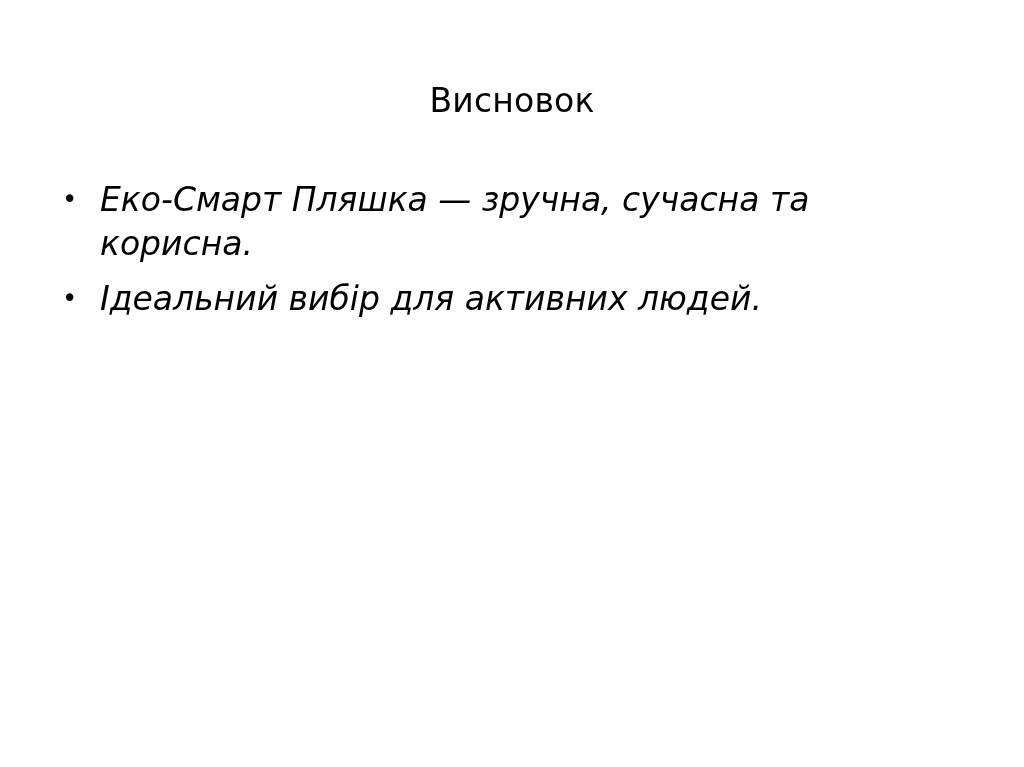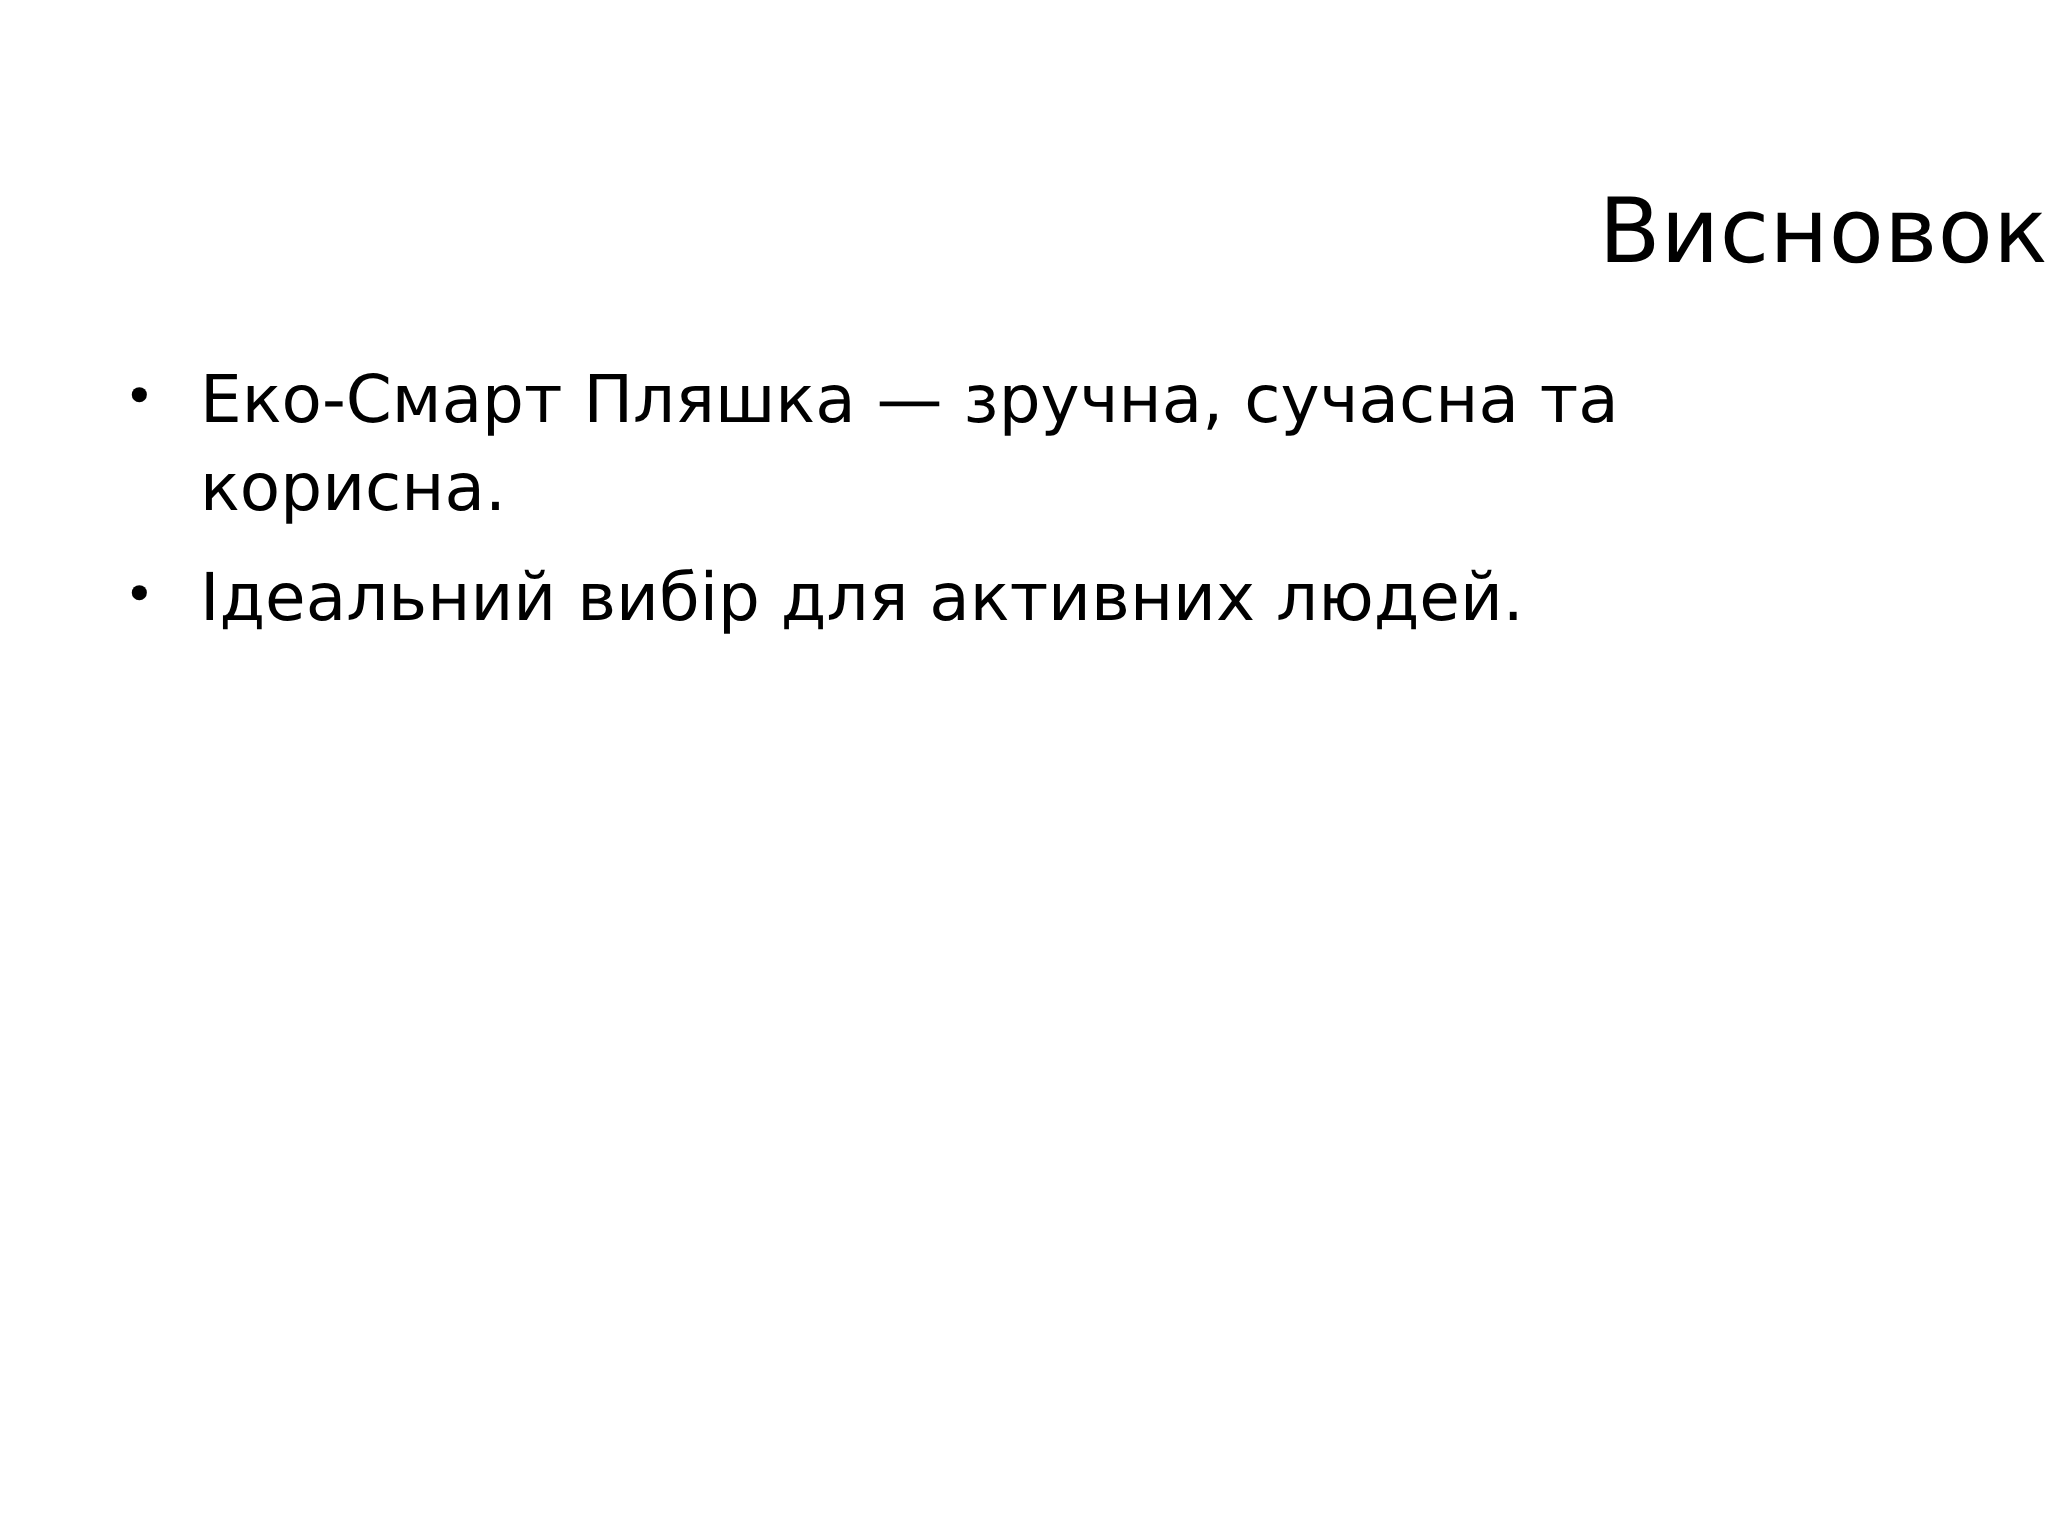--- a/index.html
+++ b/index.html
@@ -19,22 +19,22 @@
     width: 1024px;
     height: 767px;
     background: #ffffff;
     box-sizing: border-box;
   }
   .slide-title {
     position: absolute;
     top: 60px;
     left: 0;
     width: 1024px;
-    text-align: right;
-    font-size: 45px;
+    text-align: center;
+    font-size: 33px;
     font-weight: normal;
     line-height: 1.15;
     letter-spacing: 0.2px;
     color: #000000;
   }
   .bullet-list {
     position: absolute;
     top: 178px;
     left: 48px;
     width: 880px;
@@ -53,20 +53,21 @@
   .bullet-item .dot {
     position: absolute;
     left: 14px;
     top: 0;
     font-size: 26px;
     line-height: 1.62;
     color: #000000;
   }
   .bullet-text {
     display: block;
+    font-style: italic;
   }
 </style>
 </head>
 <body>
 
 <div class="slide">
 
   <h1 class="slide-title">Висновок</h1>
 
   <ul class="bullet-list">

